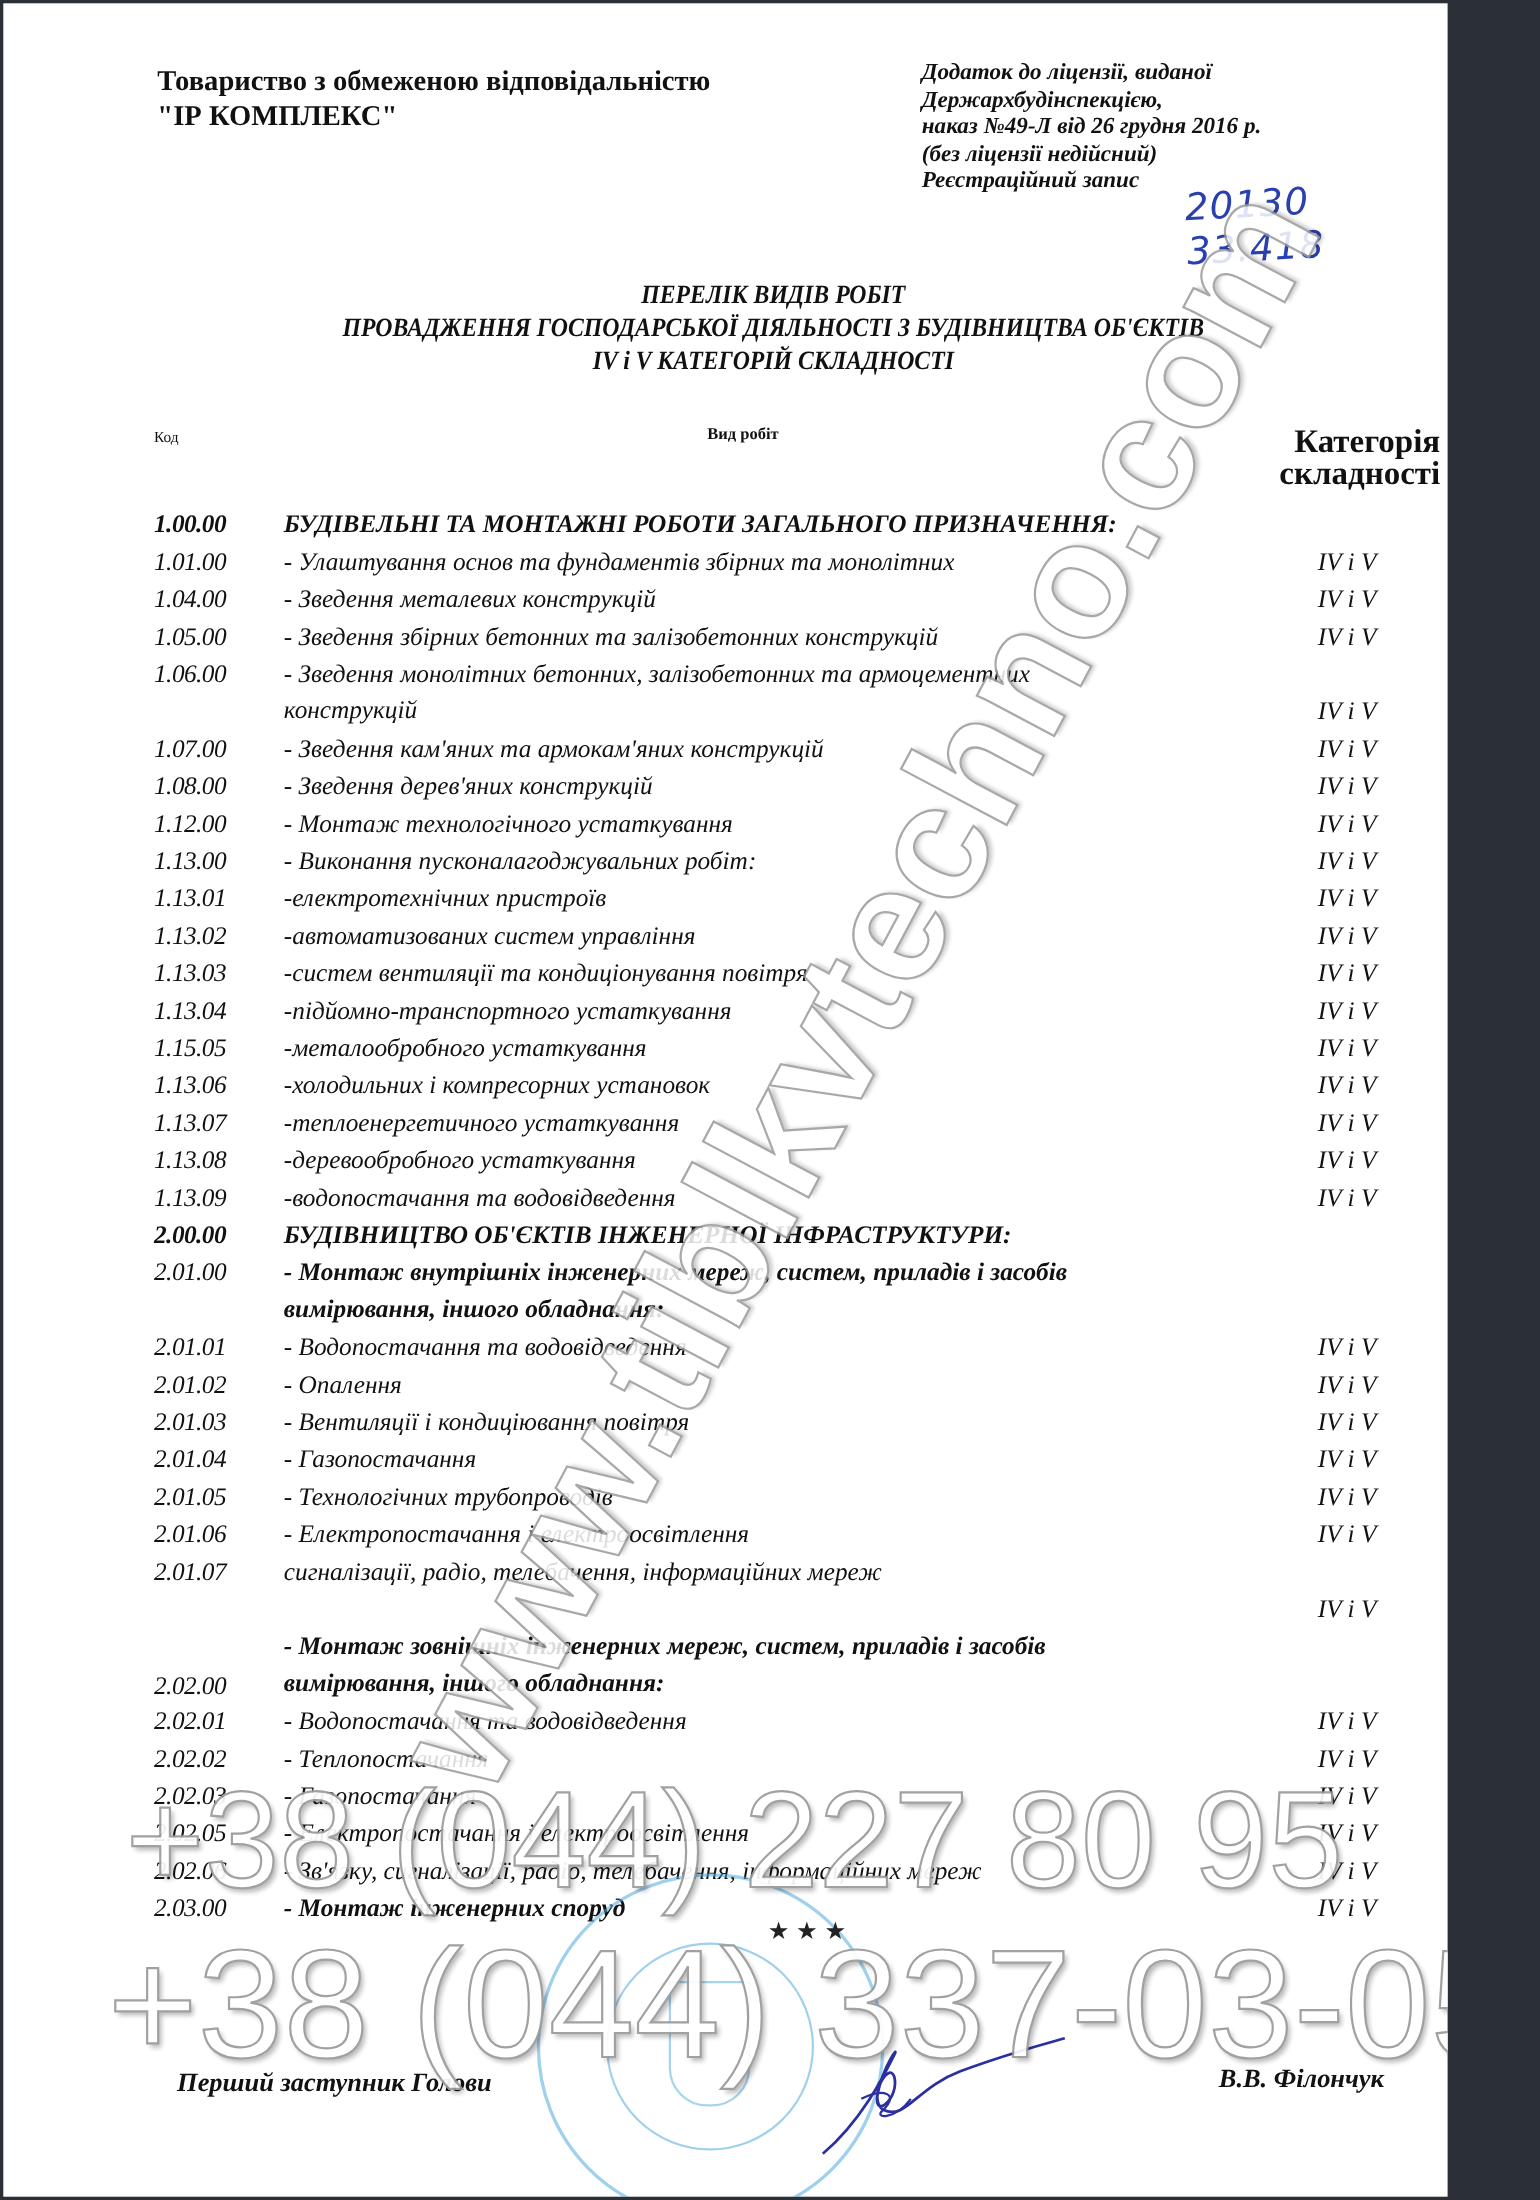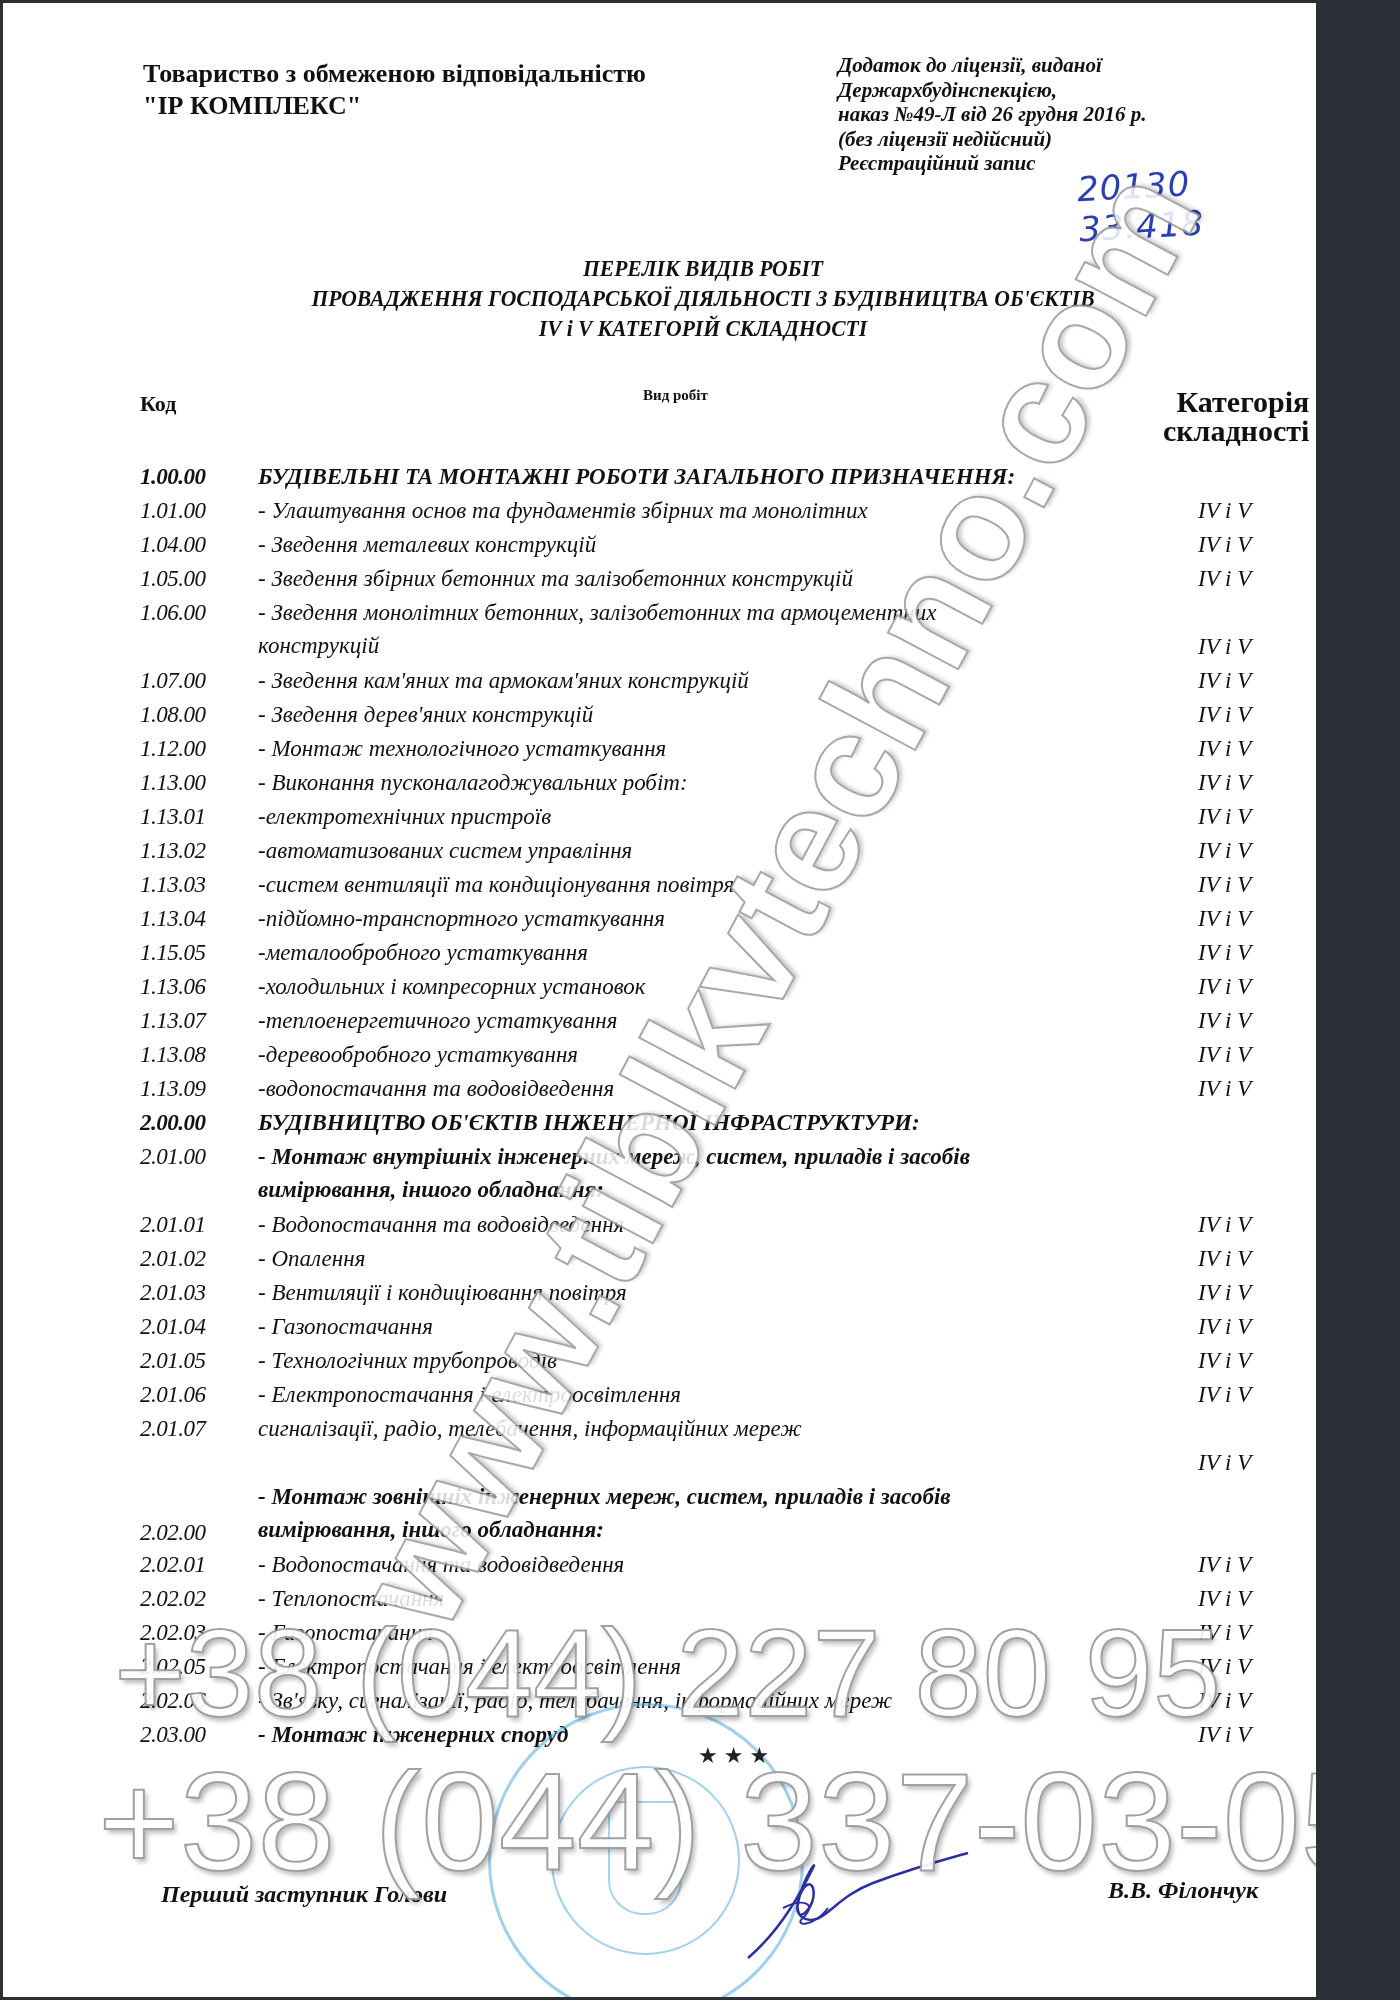--- a/index.html
+++ b/index.html
@@ -4,21 +4,21 @@
 <style>
   html, body { margin:0; padding:0; }
   body { width:1400px; height:2000px; background:#2b2f36; position:relative; overflow:hidden; }
   .page { position:absolute; left:3px; top:3px; width:1313px; height:1994px; background:#ffffff; overflow:hidden; }
   .serif { font-family:"Liberation Serif","DejaVu Serif",serif; color:#111; }
   .org { position:absolute; left:140px; top:55px; font-size:26px; font-weight:bold; line-height:32px; }
   .annex { position:absolute; left:835px; top:50px; font-size:21px; font-style:italic; font-weight:bold; line-height:24.5px; }
   .reg-num { position:absolute; left:1075px; top:160px; font-family:"DejaVu Sans",sans-serif; font-style:italic; font-size:34px; color:#2a3fb0; letter-spacing:1px; transform:rotate(-3deg); }
   .title { position:absolute; left:0; width:1400px; top:250px; text-align:center; font-size:24px; font-style:italic; font-weight:bold; line-height:30px; }
   .title div { transform:scaleX(0.9); }
-  .hdr-code { position:absolute; left:137px; top:388px; font-size:22px; font-weight:bold; }
+  .hdr-code { position:absolute; left:137px; top:388px; font-size:14px; font-weight:normal; }
   .hdr-work { position:absolute; left:640px; top:384px; font-size:15px; font-weight:bold; }
   .hdr-cat { position:absolute; left:1160px; top:384px; font-size:30px; font-weight:bold; text-align:right; line-height:29px; }
   .rows { position:absolute; left:0; top:0; }
   .row { position:absolute; left:0; width:1400px; font-size:23px; font-style:italic; line-height:33px; }
   .row .code { position:absolute; left:137px; letter-spacing:-0.5px; }
   .row .text { position:absolute; left:255px; width:900px; }
   .row .cat { position:absolute; left:1195px; }
   .row.bold .code, .row.bold .text { font-weight:bold; }
   .sig-title { position:absolute; left:158px; top:1878px; font-size:24px; font-style:italic; font-weight:bold; }
   .sig-name { position:absolute; left:1105px; top:1874px; font-size:24px; font-style:italic; font-weight:bold; }

